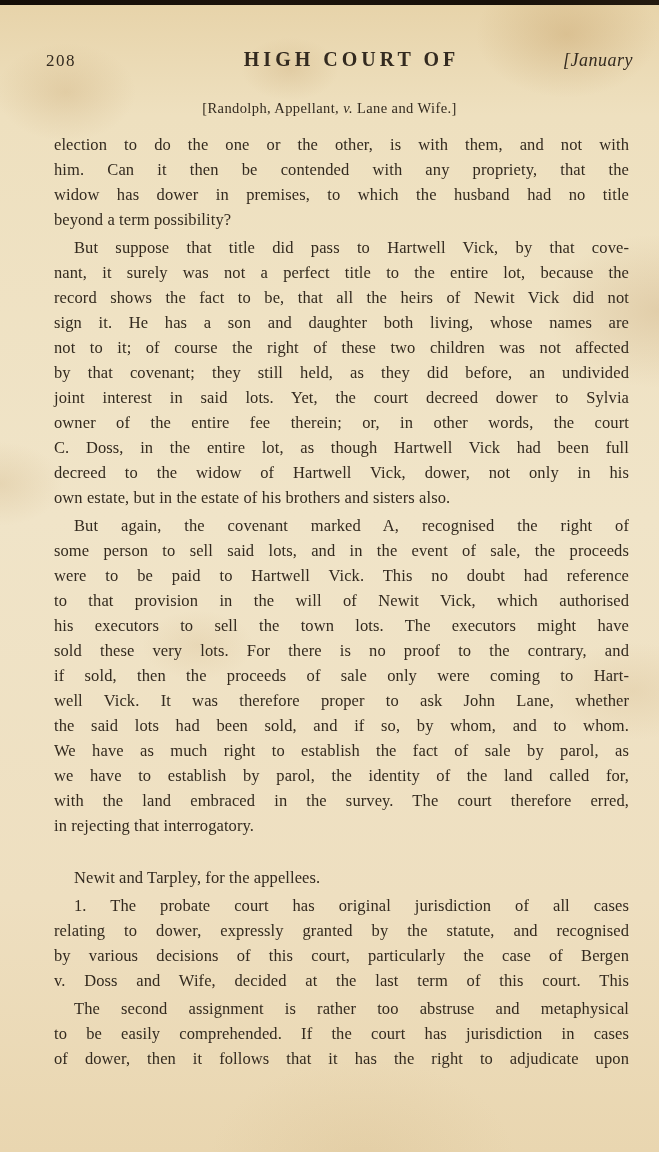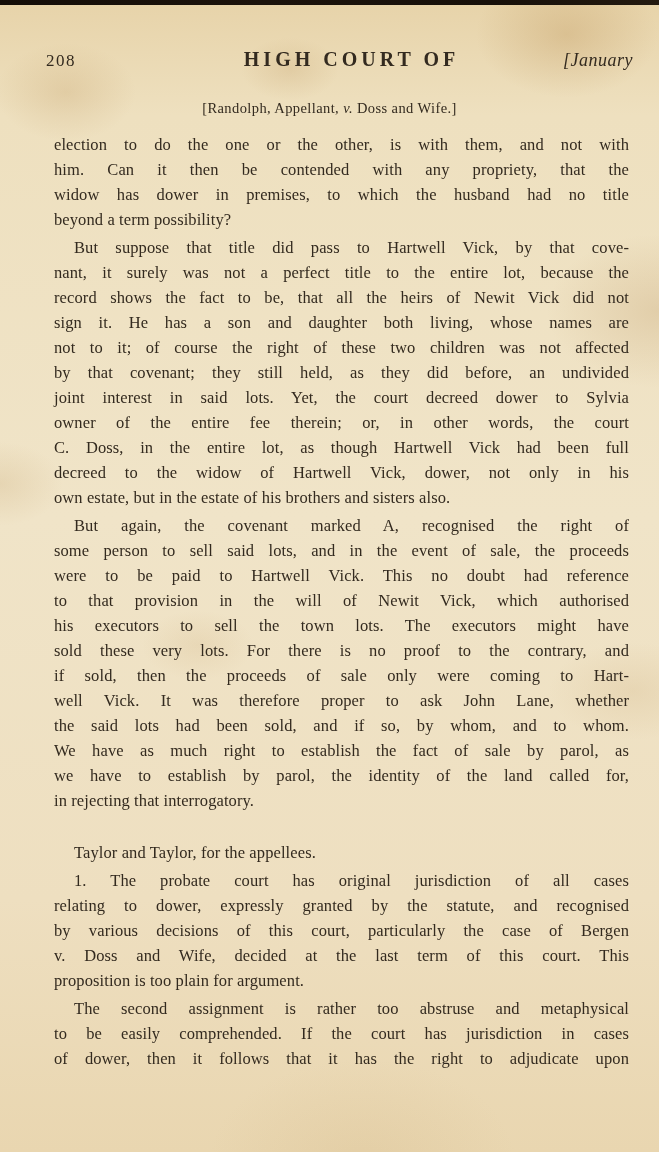--- a/index.html
+++ b/index.html
@@ -83,21 +83,21 @@
 
 <div class="scan">
   <div class="top-edge"></div>
 
   <div class="header">
     <div class="pagenum">208</div>
     <div class="running">HIGH COURT OF</div>
     <div class="term">[January</div>
   </div>
 
-  <div class="caption"><span>[Randolph, Appellant, </span><span class="ital">v.</span><span> Doss and Wife.]</span></div>
+  <div class="caption"><span>[Randolph, Appellant, </span><span class="ital">v.</span><span> Lane and Wife.]</span></div>
 
   <div class="page-body">
       <div class="para">
         <div class="line">election to do the one or the other, is with them, and not with</div>
         <div class="line">him. Can it then be contended with any propriety, that the</div>
         <div class="line">widow has dower in premises, to which the husband had no title</div>
         <div class="line last">beyond a term possibility?</div>
       </div>
       <div class="para">
         <div class="line indent">But suppose that title did pass to Hartwell Vick, by that cove-</div>
@@ -117,31 +117,31 @@
         <div class="line">some person to sell said lots, and in the event of sale, the proceeds</div>
         <div class="line">were to be paid to Hartwell Vick. This no doubt had reference</div>
         <div class="line">to that provision in the will of Newit Vick, which authorised</div>
         <div class="line">his executors to sell the town lots. The executors might have</div>
         <div class="line">sold these very lots. For there is no proof to the contrary, and</div>
         <div class="line">if sold, then the proceeds of sale only were coming to Hart-</div>
         <div class="line">well Vick. It was therefore proper to ask John Lane, whether</div>
         <div class="line">the said lots had been sold, and if so, by whom, and to whom.</div>
         <div class="line">We have as much right to establish the fact of sale by parol, as</div>
         <div class="line">we have to establish by parol, the identity of the land called for,</div>
+        <div class="line">with the land embraced in the survey. The court therefore erred,</div>
         <div class="line last">in rejecting that interrogatory.</div>
       </div>
       <div class="para gap-before">
-        <div class="line indent last">Taylor and Taylor, for the appellees.</div>
+        <div class="line indent last">Newit and Tarpley, for the appellees.</div>
       </div>
       <div class="para">
         <div class="line indent">1. The probate court has original jurisdiction of all cases</div>
         <div class="line">relating to dower, expressly granted by the statute, and recognised</div>
         <div class="line">by various decisions of this court, particularly the case of Bergen</div>
         <div class="line">v. Doss and Wife, decided at the last term of this court. This</div>
-        <div class="line last">proposition is too plain for argument.</div>
       </div>
       <div class="para">
         <div class="line indent">The second assignment is rather too abstruse and metaphysical</div>
         <div class="line">to be easily comprehended. If the court has jurisdiction in cases</div>
         <div class="line">of dower, then it follows that it has the right to adjudicate upon</div>
       </div>
     </div>
 </div>
 
 </body></html>

